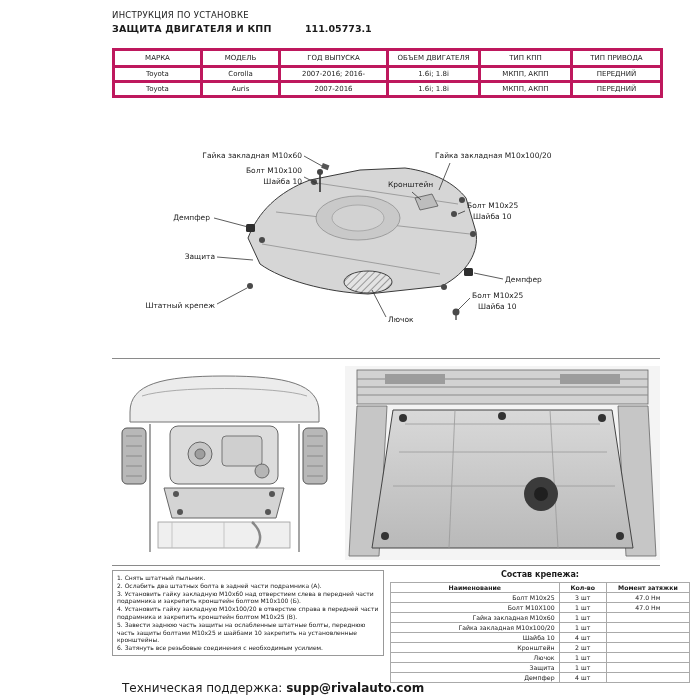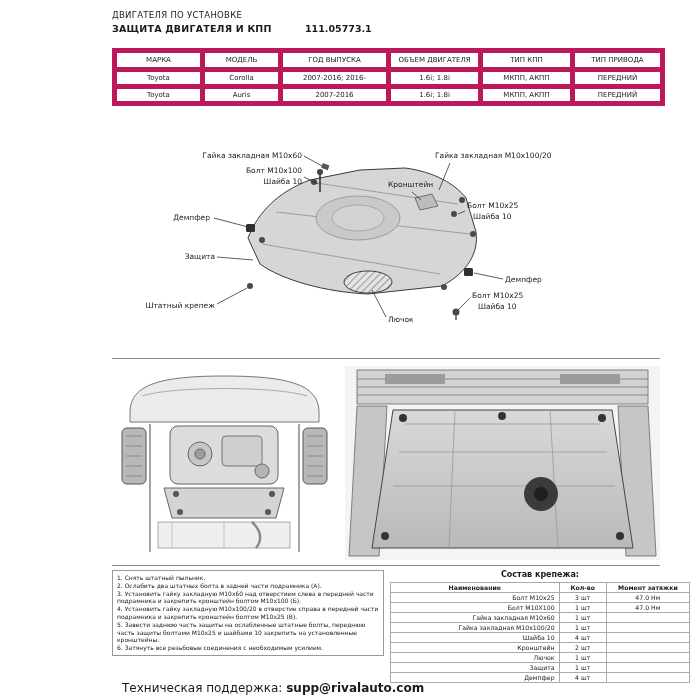--- a/index.html
+++ b/index.html
@@ -7,21 +7,21 @@
         font-family:"DejaVu Sans",sans-serif;color:#1a1a1a;overflow:hidden;}
 
   
   .hdr{position:absolute;left:112px;top:10px;}
   .t1{font-size:8.5px;letter-spacing:.3px;}
   .t2{font-size:9.5px;font-weight:bold;margin-top:3px;letter-spacing:.2px;}
   .pn{position:absolute;left:305px;top:23px;font-size:9.5px;font-weight:bold;text-align:center;}
 
   
   .spec{position:absolute;left:112px;top:48px;width:548px;border-collapse:collapse;font-size:7px;table-layout:fixed;}
-  .spec th,.spec td{border:5px solid #be185d;text-align:center;vertical-align:middle;padding:2px 3px;font-weight:normal;}
+  .spec th,.spec td{border:3px solid #be185d;text-align:center;vertical-align:middle;padding:2px 3px;font-weight:normal;}
   .spec th{padding:3px 3px;}
 
   
   .diagram{position:absolute;left:110px;top:140px;width:550px;height:215px;}
   .diagram svg{position:absolute;left:0;top:0;}
   .co{position:absolute;font-size:7.5px;white-space:nowrap;line-height:1.1;}
   .co-r{text-align:right;}
 
   .hr{position:absolute;left:112px;width:548px;border-top:1px solid #8a8a8a;height:0;}
 
@@ -48,21 +48,21 @@
   .footer1{position:absolute;left:112px;top:668px;font-size:8px;}
   .footer2{position:absolute;left:122px;top:681px;font-size:12px;}
   .footer2 .em{font-weight:bold;}
 </style>
 </head>
 <body>
 
 <div class="page">
 
   <div class="hdr">
-    <div class="t1">ДВИГАТЕЛЯ ПО УСТАНОВКЕ</div>
+    <div class="t1">ИНСТРУКЦИЯ ПО УСТАНОВКЕ</div>
     <div class="t2">ЗАЩИТА ДВИГАТЕЛЯ И КПП</div>
   </div>
   <div class="pn">111.05773.1</div>
 
   <table class="spec">
     <colgroup>
         <col style="width:88px">
         <col style="width:78px">
         <col style="width:108px">
         <col style="width:92px">

